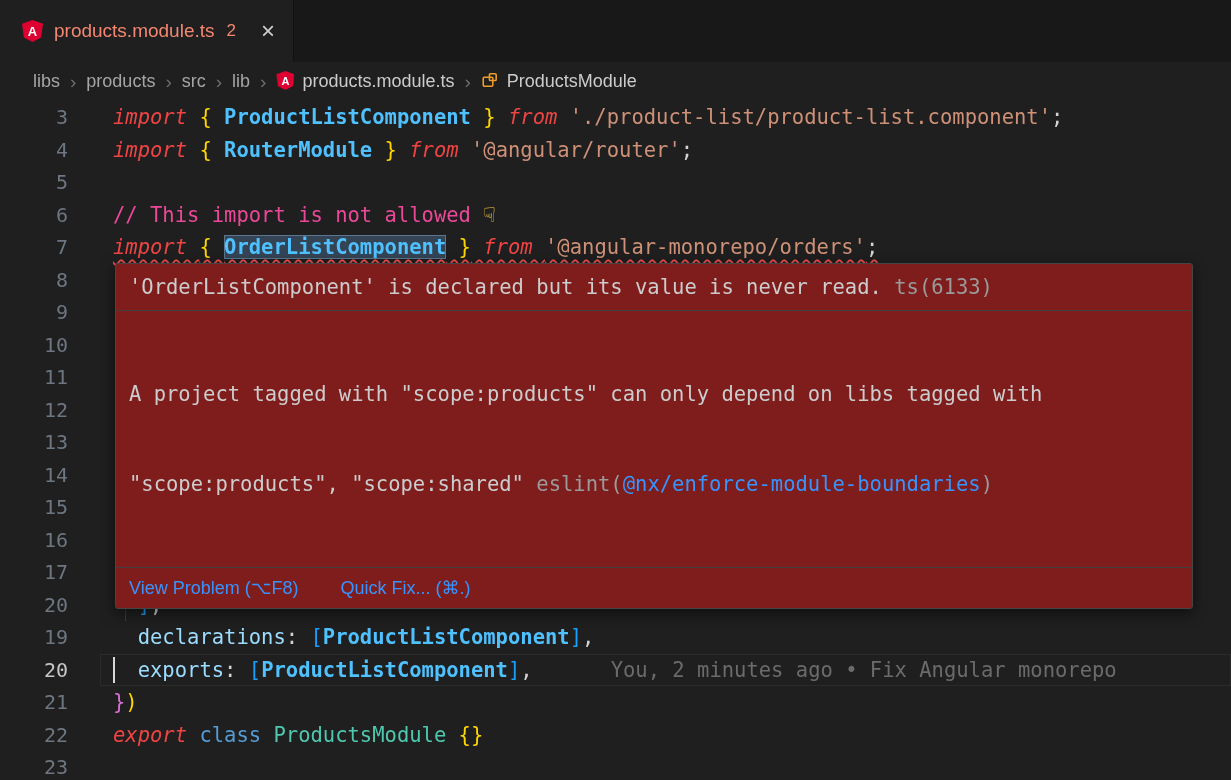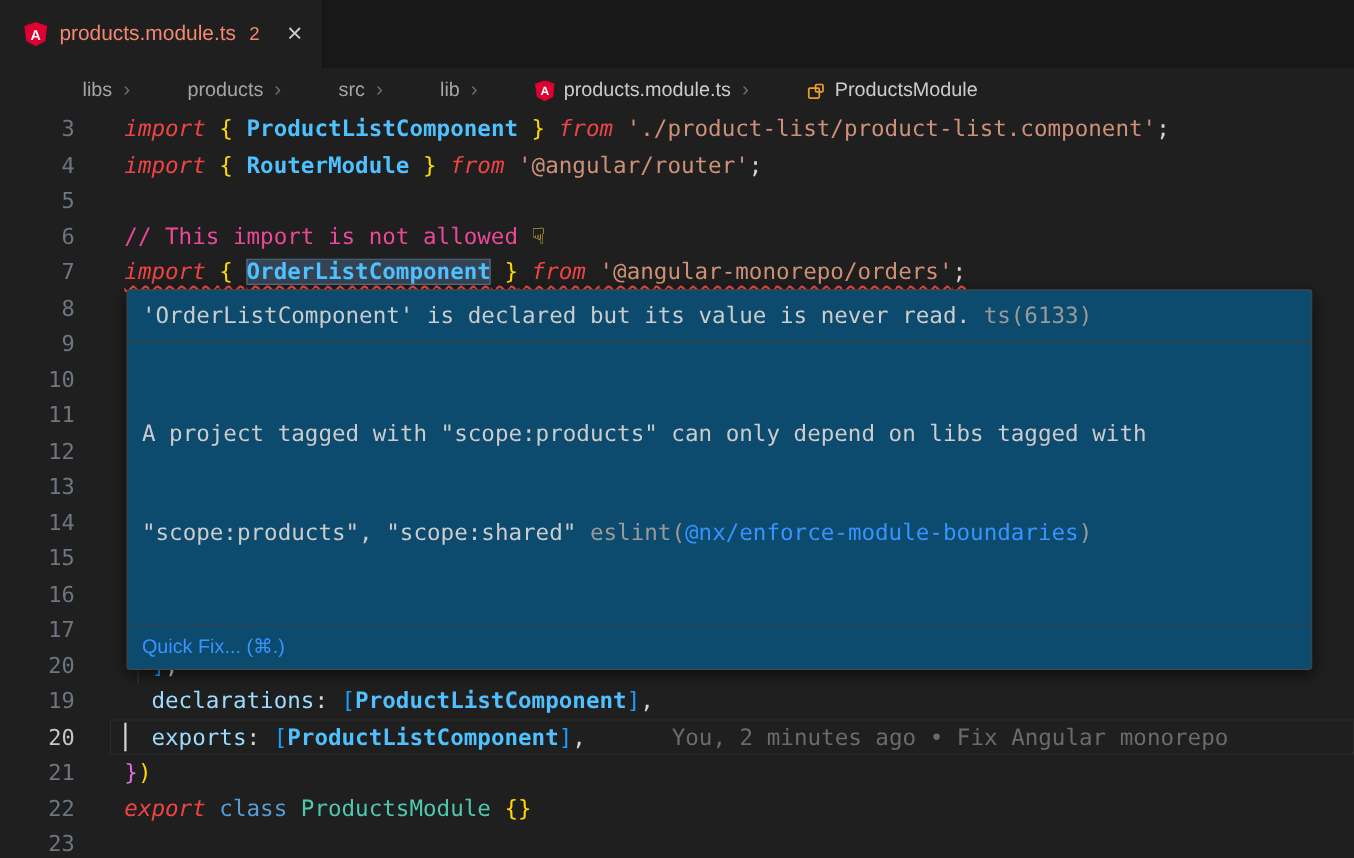--- a/index.html
+++ b/index.html
@@ -12,21 +12,21 @@
   .ng-shield { width:21px; height:22px; background:#dd0031; color:#fff; font-weight:bold; font-size:13px;
     display:flex; align-items:center; justify-content:center; flex:none;
     clip-path:polygon(50% 0, 100% 17%, 91% 80%, 50% 100%, 9% 80%, 0 17%); }
   .ng-shield.sm { width:18px; height:19px; font-size:11px; }
   .tab-label { color:#f48771; font-size:19px; }
   .tab-badge { color:#f48771; font-size:17px; margin-left:1px; }
   .tab-close { color:#cccccc; font-size:24px; line-height:1; margin-left:14px; cursor:pointer; }
 
   
   .breadcrumb { height:39px; background:#1f1f1f; display:flex; align-items:center; padding-left:33px; font-size:18px; }
-  .bc-item { display:flex; align-items:flex-end; gap:8px; cursor:pointer;margin-left:42px; }
+  .bc-item { display:flex; align-items:flex-start; gap:8px; cursor:pointer; }
   .bc-label { color:#a5a5a5; }
   .bc-item.bright .bc-label { color:#cccccc; }
   .bc-sep { color:#6f6f6f; margin:0 10px; font-size:19px; }
   .cls-icon { display:flex; align-items:center; flex:none; }
 
   
   .editor { position:relative; height:679px; background:#1f1f1f;
     font-family:"DejaVu Sans Mono", monospace; font-size:20.5px; }
   .row { display:flex; height:32.5px; line-height:32.5px; position:relative; }
   .lnum { width:100px; flex:none; padding-right:32px; text-align:right; color:#6e7681; font-size:20px; cursor:pointer; }
@@ -46,21 +46,21 @@
   .tk-cm { color:#ec4899; }           
   .tk-d  { color:#D4D4D4; }           
   .tk-b1 { color:#FFD700; } .tk-b2 { color:#DA70D6; } .tk-b3 { color:#179FFF; }
   .tk-em { color:#FFCA3A; }
   .wavy { text-decoration-line:underline; text-decoration-style:wavy; text-decoration-color:#f14c4c;
     text-decoration-thickness:1.5px; text-underline-offset:5px; text-decoration-skip-ink:none; }
   .hl-word { background:rgba(86,128,170,.38); box-shadow:inset 0 0 0 1px rgba(140,175,215,.45);text-align:right; }
 
   
   .hover-popup { position:absolute; left:115px; top:162px; width:1078px; z-index:10;
-    background:#0c4a6e; border:1px solid #454545; border-radius:3px;
+    background:#7f1d1d; border:1px solid #454545; border-radius:3px;
     box-shadow:0 4px 14px rgba(0,0,0,.55); font-size:20.5px; }
   .hover-section { padding:8px 13px; border-bottom:1px solid #404040; line-height:30px; color:#cccccc; white-space:pre-wrap; }
   .hover-src { color:#9a9a9a; }
   .hover-link { color:#3794ff; cursor:pointer; }
   .hover-actions { padding:7px 13px; display:flex; gap:42px; line-height:26px;
     font-family:"Liberation Sans", sans-serif; font-size:18px; }
   .hover-actions .action { color:#3794ff; cursor:pointer; }
 </style>
 </head>
 <body>
@@ -198,16 +198,17 @@
   <div class="hover-popup">
     <div class="hover-section"><span>'OrderListComponent' is declared but its value is never read.</span><span class="hover-src"> ts(6133)</span></div>
 
     <div class="hover-section">
       <div>A project tagged with "scope:products" can only depend on libs tagged with</div>
       <div><span>"scope:products", "scope:shared" </span><span class="hover-src">eslint(</span><a class="hover-link">@nx/enforce-module-boundaries</a><span class="hover-src">)</span></div>
     </div>
 
 
     <div class="hover-actions">
+      <span class="action">View Problem (⌥F8)</span>
       <span class="action">Quick Fix... (⌘.)</span>
     </div>
   </div>
 </div>
 
 </body></html>

